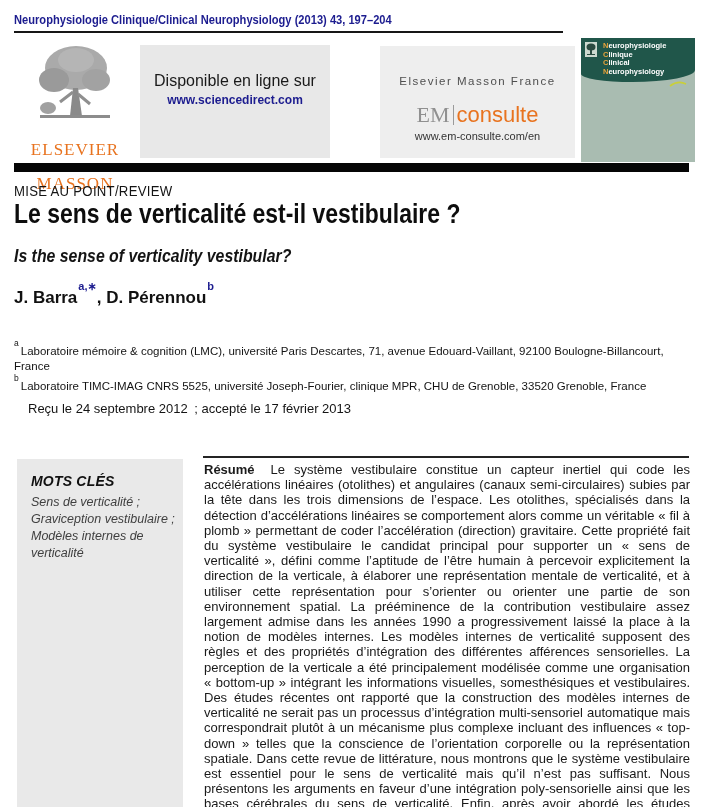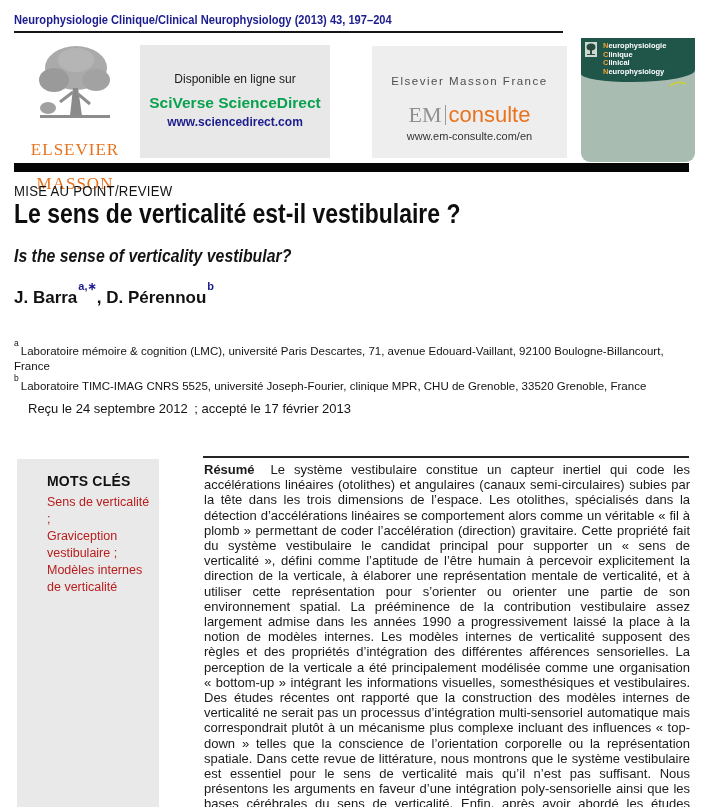--- a/index.html
+++ b/index.html
@@ -12,35 +12,35 @@
               white-space:nowrap; transform:scaleX(0.89); transform-origin:0 0; }
   .rule1 { left:14px; top:31px; width:549px; height:2px; background:#161616; }
 
   
   .logo-block { left:16px; top:42px; width:118px; height:118px; text-align:center; }
   .logo-block svg { display:block; margin:0 auto; }
   .elsevier-text { font-family:"Liberation Serif", serif; font-size:17px; line-height:16px;
                    color:#e8731f; letter-spacing:1px; margin-top:18px; }
   .gbox1 { left:140px; top:45px; width:190px; height:113px; background:#e8e8e8;
            text-align:center; padding-top:27px; }
-  .gbox1 .tagline { font-size:12px; color:#1a1a1a; }
+  .gbox1 .tagline { font-size:16px; color:#1a1a1a; }
   .gbox1 .brand { font-size:15.5px; font-weight:bold; color:#0aa14f; margin-top:8px; }
   .gbox1 .url { font-size:12px; font-weight:bold; color:#1c1c8f; margin-top:3px; }
-  .gbox2 { left:372px; top:46px; width:195px; height:112px; background:#eeeeee;
+  .gbox2 { left:380px; top:46px; width:195px; height:112px; background:#eeeeee;
            text-align:center; padding-top:29px; }
   .gbox2 .tagline { font-size:11.5px; color:#4f4f4f; letter-spacing:1.5px; }
   .embrand { margin-top:16px; font-size:22px; line-height:24px; }
   .embrand .em { font-family:"Liberation Serif", serif; color:#909090; }
   .embrand .embar { display:inline-block; width:1px; height:20px; background:#9a9a9a;
                     margin:0 3px; vertical-align:-3px; }
   .embrand .consulte { color:#e8731f; }
   .gbox2 .url { font-size:11px; color:#333333; margin-top:3px; }
 
   
-  .cover { left:581px; top:38px; width:114px; height:124px; background:#a9bcb1;border-radius:9px; }
+  .cover { left:581px; top:38px; width:114px; height:124px; background:#a9bcb1; }
   .cover-band { position:absolute; left:0; top:0; width:114px; height:44px; background:#20564a;
                 border-radius:0 0 55% 45% / 0 0 12px 8px; }
   .cover-logo { position:absolute; left:4px; top:4px; width:12px; height:15px;
                 background:#ccd9cf; }
   .cover-titles { position:absolute; left:22px; top:4px; font-size:7.5px; line-height:8.6px;
                   color:#ffffff; font-weight:bold; }
   .cover-titles .fl { color:#e9a43c; }
   .cover-leaf { position:absolute; left:88px; top:36px; }
 
   
@@ -60,25 +60,25 @@
   .affiliations { left:14px; top:340px; width:678px; font-size:11.5px; 
                   line-height:15px; color:#141414; }
   .affiliations sup { font-size:8.5px; position:relative; top:-4px; margin-right:2px; }
   .aff-b { margin-top:1px; }
 
   .dates { left:28px; top:401px; font-size:13px; line-height:16.5px; color:#141414; }
 
   .rule2 { left:203px; top:456px; width:486px; height:2px; background:#242424; }
 
   
-  .kw-box { left:17px; top:459px; width:142px; height:348px; background:#e9e9e9;
-            padding:14px 6px 0 30px; }
+  .kw-box { left:17px; top:459px; width:166px; height:348px; background:#e9e9e9;
+            padding:14px 6px 0 14px;font-style:italic; }
   .kw-heading { font-size:14px; font-weight:bold; color:#111111; margin-bottom:5px;
                 letter-spacing:0.2px; }
-  .kw-item { font-size:12.5px; line-height:17px; color:#b91c1c; }
+  .kw-item { font-size:12.5px; line-height:17px; color:#404040; }
 
   
   .abstract { left:204px; top:462px; width:486px; font-size:13px; line-height:15.2px;
               text-align:justify; color:#1a1a1a; }
   .abstract .label { font-weight:bold; margin-right:16px; }
 </style>
 </head>
 <body>
 
 <div class="abs citation">Neurophysiologie Clinique/Clinical Neurophysiology (2013) 43, 197–204</div>
@@ -96,21 +96,20 @@
       <ellipse cx="16" cy="66" rx="8" ry="6" fill="#a0a0a0"></ellipse>
       <rect x="8" y="73" width="70" height="3" fill="#8c8c8c"></rect>
     </svg>
   </span>
   <div class="elsevier-text">ELSEVIER</div>
   <div class="elsevier-text">MASSON</div>
 </div>
 
 <div class="abs gbox1">
   <div class="tagline">Disponible en ligne sur</div>
-  <div class="brand">SciVerse ScienceDirect</div>
   <div class="url">www.sciencedirect.com</div>
 </div>
 
 <div class="abs gbox2">
   <div class="tagline">Elsevier Masson France</div>
   <div class="embrand">
     <span class="em">EM</span><span class="embar"></span><span class="consulte">consulte</span>
   </div>
   <div class="url">www.em-consulte.com/en</div>
 </div>

